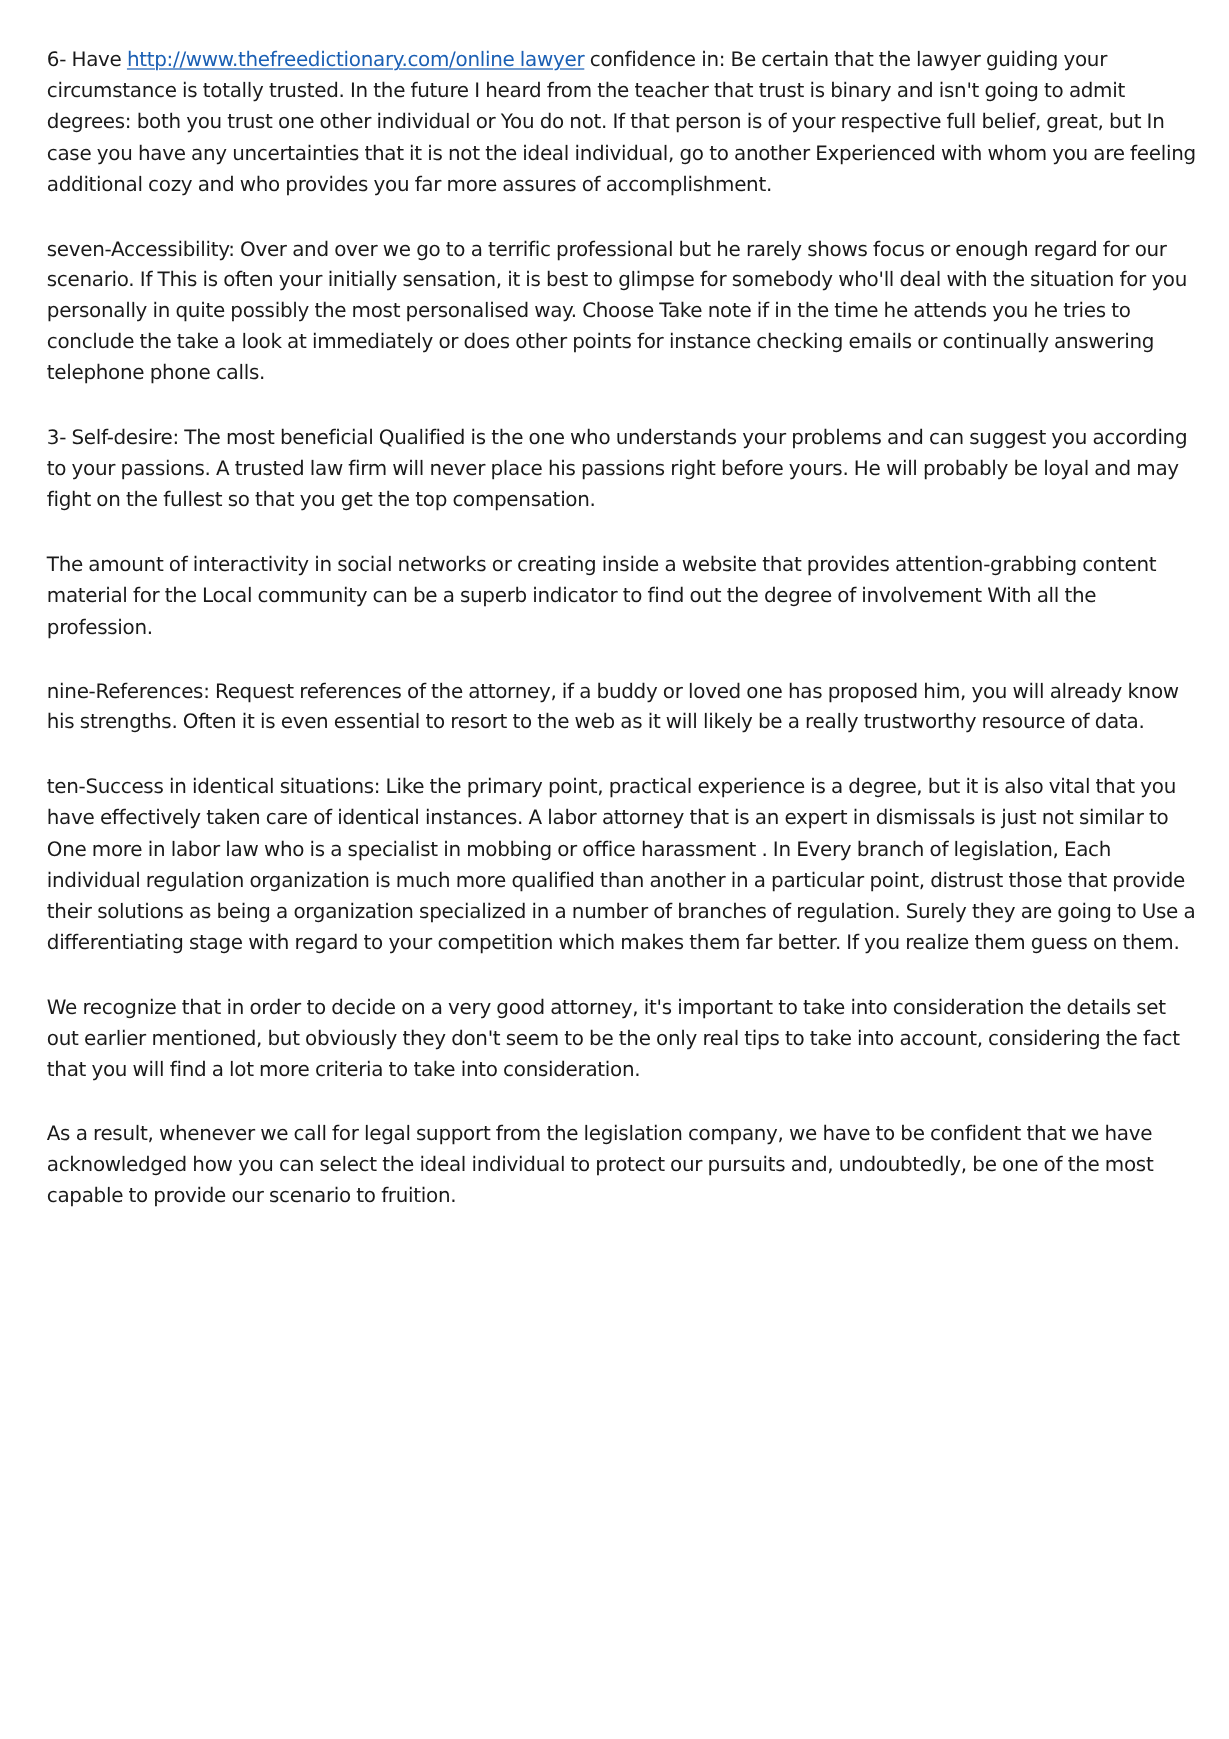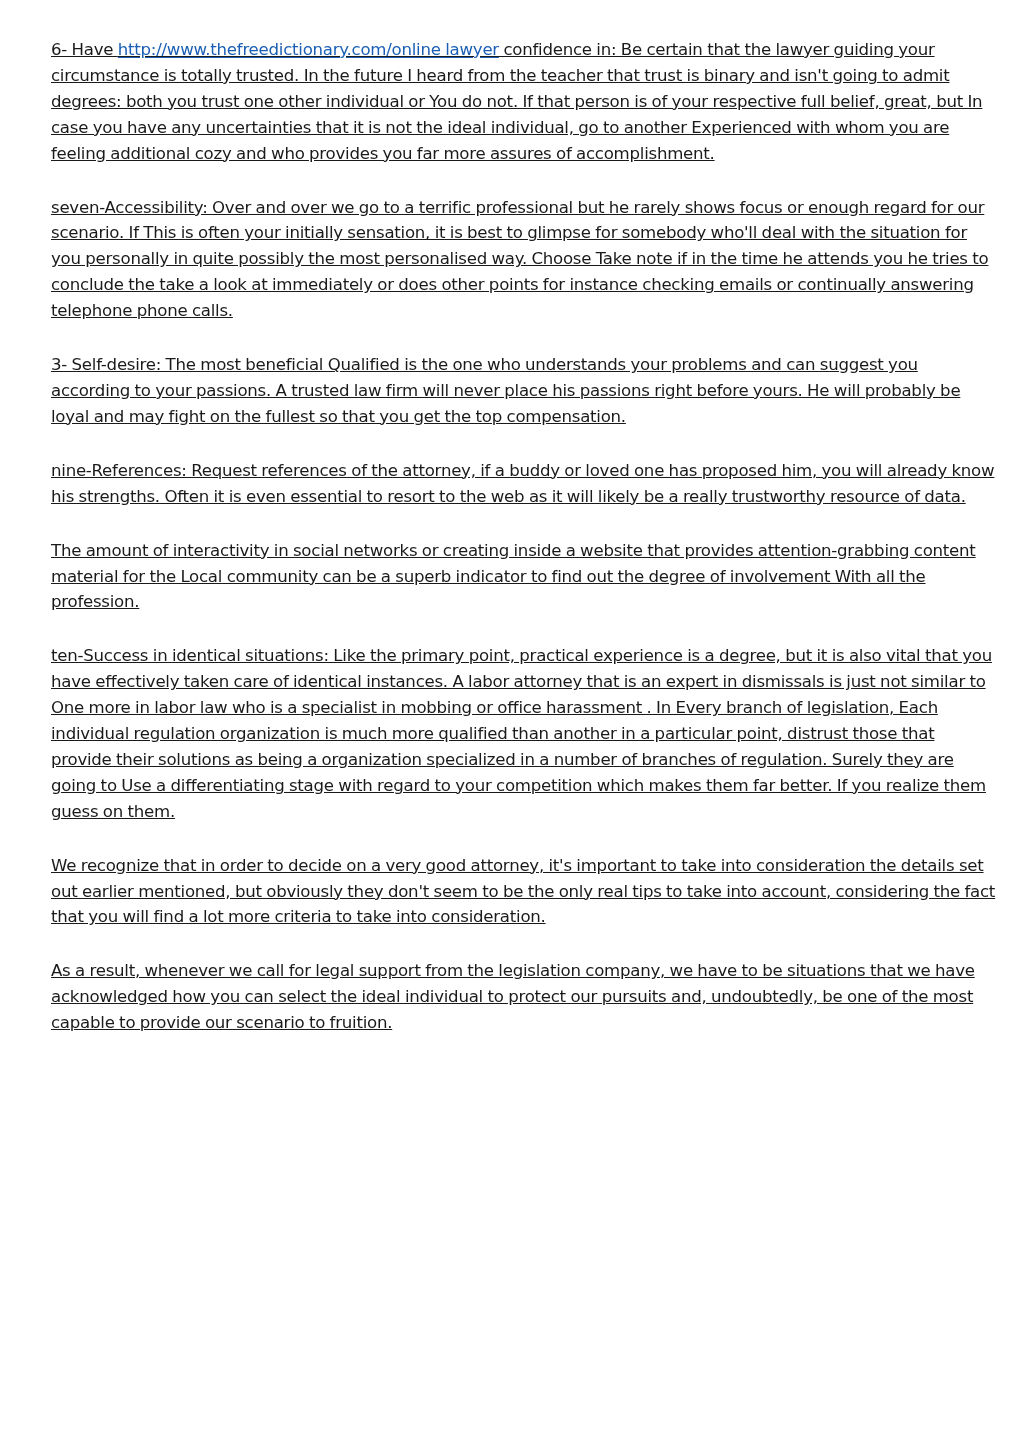--- a/index.html
+++ b/index.html
@@ -19,43 +19,42 @@
       top: 37px;
       width: 962px;
       font-family: "DejaVu Sans", sans-serif;
       font-size: 16.6px;
       line-height: 25.9px;
       color: #1a1a1a;
       letter-spacing: -0.25px;
       word-spacing: -0.5px;
     }
     .para {
-      margin: 0 0 28px 16px;
-      text-decoration: underline;
+      margin: 0 0 28px 4px;
     }
     .link {
       color: #1a5fb4;
       text-decoration: underline;
       text-decoration-thickness: 1px;
       text-underline-offset: 2px;
       cursor: pointer;
     }
   </style>
 </head>
 <body>
 
 <div class="page">
   <p class="para"><span>6- Have </span><a class="link">http://www.thefreedictionary.com/online lawyer</a><span> confidence in: Be certain that the lawyer guiding your circumstance is totally trusted. In the future I heard from the teacher that trust is binary and isn't going to admit degrees: both you trust one other individual or You do not. If that person is of your respective full belief, great, but In case you have any uncertainties that it is not the ideal individual, go to another Experienced with whom you are feeling additional cozy and who provides you far more assures of accomplishment.</span></p>
 
   <p class="para">seven-Accessibility: Over and over we go to a terrific professional but he rarely shows focus or enough regard for our scenario. If This is often your initially sensation, it is best to glimpse for somebody who'll deal with the situation for you personally in quite possibly the most personalised way. Choose Take note if in the time he attends you he tries to conclude the take a look at immediately or does other points for instance checking emails or continually answering telephone phone calls.</p>
 
   <p class="para">3- Self-desire: The most beneficial Qualified is the one who understands your problems and can suggest you according to your passions. A trusted law firm will never place his passions right before yours. He will probably be loyal and may fight on the fullest so that you get the top compensation.</p>
 
+  <p class="para">The amount of interactivity in social networks or creating inside a website that provides attention-grabbing content material for the Local community can be a superb indicator to find out the degree of involvement With all the profession.</p>
+
   <p class="para">nine-References: Request references of the attorney, if a buddy or loved one has proposed him, you will already know his strengths. Often it is even essential to resort to the web as it will likely be a really trustworthy resource of data.</p>
-
-  <p class="para">The amount of interactivity in social networks or creating inside a website that provides attention-grabbing content material for the Local community can be a superb indicator to find out the degree of involvement With all the profession.</p>
 
   <p class="para">ten-Success in identical situations: Like the primary point, practical experience is a degree, but it is also vital that you have effectively taken care of identical instances. A labor attorney that is an expert in dismissals is just not similar to One more in labor law who is a specialist in mobbing or office harassment . In Every branch of legislation, Each individual regulation organization is much more qualified than another in a particular point, distrust those that provide their solutions as being a organization specialized in a number of branches of regulation. Surely they are going to Use a differentiating stage with regard to your competition which makes them far better. If you realize them guess on them.</p>
 
   <p class="para">We recognize that in order to decide on a very good attorney, it's important to take into consideration the details set out earlier mentioned, but obviously they don't seem to be the only real tips to take into account, considering the fact that you will find a lot more criteria to take into consideration.</p>
 
-  <p class="para">As a result, whenever we call for legal support from the legislation company, we have to be situations that we have acknowledged how you can select the ideal individual to protect our pursuits and, undoubtedly, be one of the most capable to provide our scenario to fruition.</p>
+  <p class="para">As a result, whenever we call for legal support from the legislation company, we have to be confident that we have acknowledged how you can select the ideal individual to protect our pursuits and, undoubtedly, be one of the most capable to provide our scenario to fruition.</p>
 </div>
 
 </body></html>

